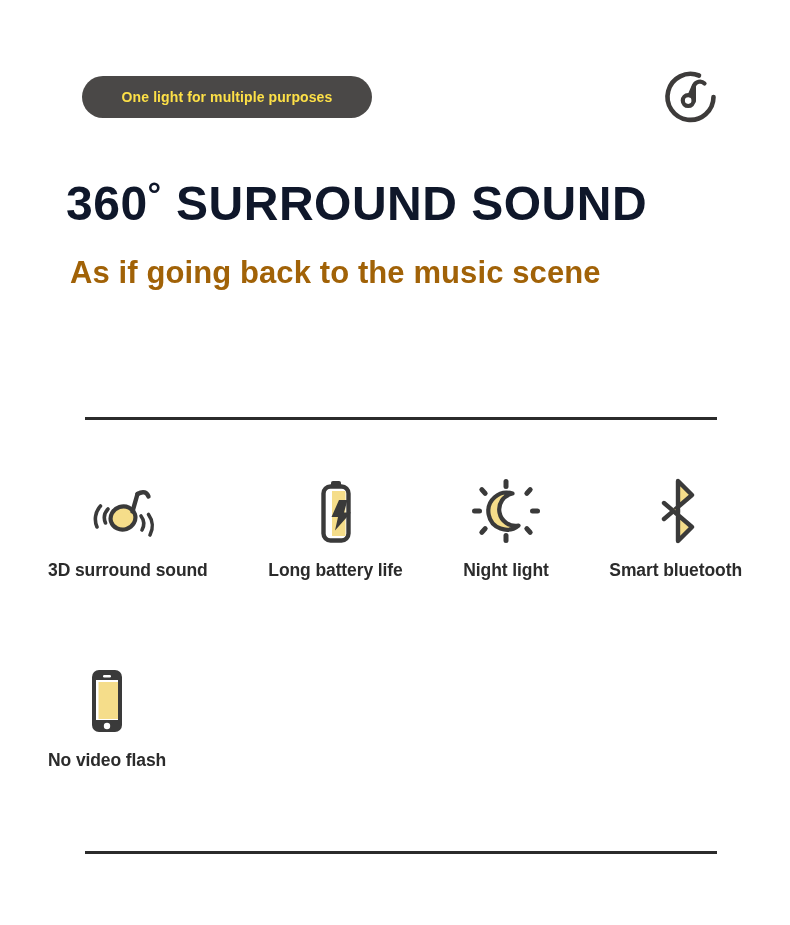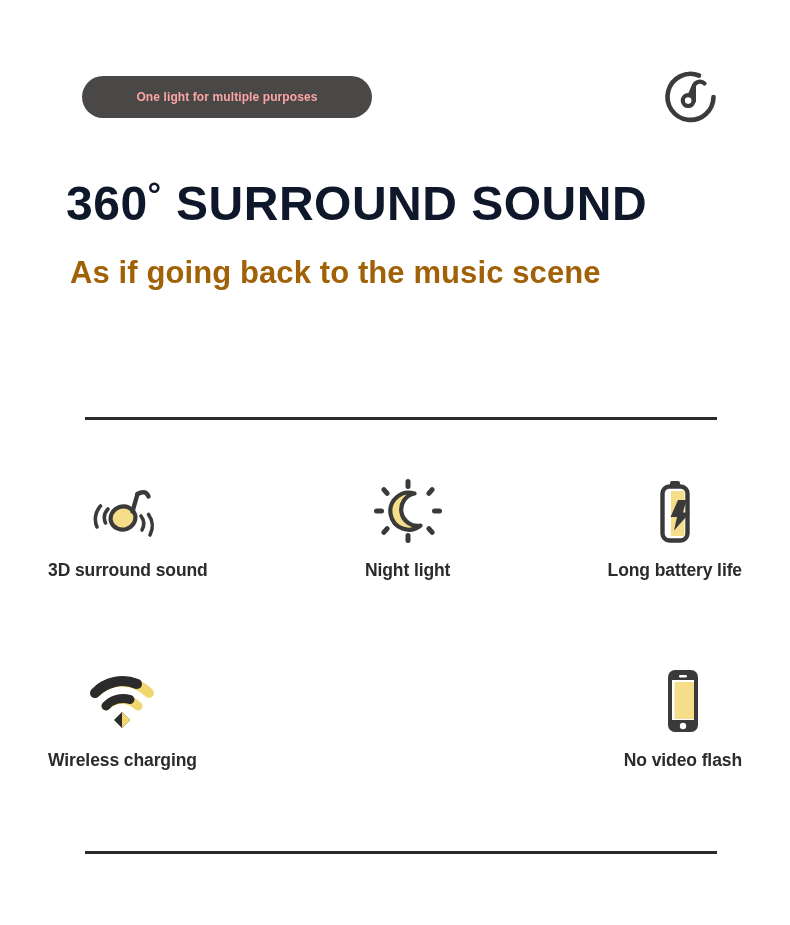--- a/index.html
+++ b/index.html
@@ -24,22 +24,22 @@
     top: 76px;
     width: 290px;
     height: 42px;
     border-radius: 21px;
     background: #4a4847;
     display: flex;
     align-items: center;
     justify-content: center;
   }
   .badge-text {
-    color: #fca5a5;
-    font-size: 12px;
+    color: #fde047;
+    font-size: 14px;
     font-weight: bold;
     letter-spacing: 0.1px;
     white-space: nowrap;
   }
 
   .logo {
     position: absolute;
     left: 655px;
     top: 62px;
     width: 70px;
@@ -152,20 +152,32 @@
         <ellipse cx="38" cy="40" rx="12.5" ry="11.5" fill="#f5dd8a" stroke="#3a3a3a" stroke-width="4.2" transform="rotate(-18 38 40)"></ellipse>
         <path d="M47.5 33.5 L52.5 16" fill="none" stroke="#3a3a3a" stroke-width="4.4" stroke-linecap="round"></path>
         <path d="M52.5 16 c6-3.5 9.5-1.5 11 2.5" fill="none" stroke="#3a3a3a" stroke-width="4.4" stroke-linecap="round"></path>
         <path d="M23 31 a13 13 0 0 0 -2.5 14" fill="none" stroke="#3a3a3a" stroke-width="3.6" stroke-linecap="round"></path>
         <path d="M15.5 28 a19.5 19.5 0 0 0 -3.5 21" fill="none" stroke="#3a3a3a" stroke-width="3.6" stroke-linecap="round"></path>
         <path d="M56 38 a13 13 0 0 1 1 14" fill="none" stroke="#3a3a3a" stroke-width="3.6" stroke-linecap="round"></path>
         <path d="M63.5 36.5 a19.5 19.5 0 0 1 1.5 20.5" fill="none" stroke="#3a3a3a" stroke-width="3.6" stroke-linecap="round"></path>
       </svg>
     </div>
     <div class="feature-label">3D surround sound</div>
+  </div>
+
+  <div class="feature">
+    <div class="feature-icon">
+      <svg width="52" height="66" viewBox="0 0 52 66" aria-hidden="true">
+        <rect x="21" y="3" width="10" height="6" rx="2" fill="#3a3a3a"></rect>
+        <rect x="13.5" y="8.5" width="25" height="54" rx="7" fill="#fff" stroke="#3a3a3a" stroke-width="4.4"></rect>
+        <rect x="22" y="13" width="13.5" height="45" fill="#f5dd8a"></rect>
+        <path d="M29 22 L21.5 39 h6.5 l-3 13.5 L41 34.5 h-7 L37.5 22 z" fill="#3a3a3a"></path>
+      </svg>
+    </div>
+    <div class="feature-label">Long battery life</div>
   </div>
 
   <div class="feature">
     <div class="feature-icon">
       <svg width="70" height="66" viewBox="0 0 70 66" aria-hidden="true">
         <g fill="#3a3a3a">
           <rect x="32.5" y="1" width="5" height="10" rx="2.5"></rect>
           <rect x="32.5" y="55" width="5" height="10" rx="2.5"></rect>
           <rect x="1" y="30.5" width="10" height="5" rx="2.5"></rect>
           <rect x="59" y="30.5" width="10" height="5" rx="2.5"></rect>
@@ -175,49 +187,33 @@
           <rect x="55" y="47.5" width="5" height="10" rx="2.5" transform="rotate(-42 57.5 52.5)"></rect>
         </g>
         <path d="M41.5 15.5 a18.5 18.5 0 1 0 6 32 a15 15 0 1 1 -6 -32 z" fill="#f5dd8a" stroke="#3a3a3a" stroke-width="4.2" stroke-linejoin="round"></path>
       </svg>
     </div>
     <div class="feature-label">Night light</div>
   </div>
 
   <div class="feature">
     <div class="feature-icon">
-      <svg width="52" height="66" viewBox="0 0 52 66" aria-hidden="true">
-        <rect x="21" y="3" width="10" height="6" rx="2" fill="#3a3a3a"></rect>
-        <rect x="13.5" y="8.5" width="25" height="54" rx="7" fill="#fff" stroke="#3a3a3a" stroke-width="4.4"></rect>
-        <rect x="22" y="13" width="13.5" height="45" fill="#f5dd8a"></rect>
-        <path d="M29 22 L21.5 39 h6.5 l-3 13.5 L41 34.5 h-7 L37.5 22 z" fill="#3a3a3a"></path>
-      </svg>
-    </div>
-    <div class="feature-label">Long battery life</div>
-  </div>
-
+      <svg width="56" height="66" viewBox="0 0 56 66" aria-hidden="true">
+        <path d="M30 33 L30 3 L44 17 L16 41" fill="#f5dd8a" stroke="#3a3a3a" stroke-width="4.4" stroke-linejoin="round" stroke-linecap="round"></path>
+        <path d="M30 33 L30 63 L44 49 L16 25" fill="#f5dd8a" stroke="#3a3a3a" stroke-width="4.4" stroke-linejoin="round" stroke-linecap="round"></path>
+      </svg>
+    </div>
+    <div class="feature-label">Smart bluetooth</div>
+  </div>
 
 </div>
 
 <div class="feature-row row-2">
 
 
-  <div class="feature">
-    <div class="feature-icon">
-      <svg width="70" height="60" viewBox="0 0 70 60" aria-hidden="true">
-        <path d="M8 22 a38 38 0 0 1 54 0" fill="none" stroke="#f2d76e" stroke-width="10" stroke-linecap="round"></path>
-        <path d="M8 22 a38 38 0 0 1 42 -9" fill="none" stroke="#2b2b2b" stroke-width="10" stroke-linecap="round"></path>
-        <path d="M19 35 a23 23 0 0 1 32 0" fill="none" stroke="#f2d76e" stroke-width="9" stroke-linecap="round"></path>
-        <path d="M19 35 a23 23 0 0 1 24 -6.5" fill="none" stroke="#2b2b2b" stroke-width="9" stroke-linecap="round"></path>
-        <path d="M35 41 l8 8 l-8 8 l-8 -8 z" fill="#2b2b2b"></path>
-        <path d="M35 41 l8 8 l-8 8 z" fill="#f2d76e"></path>
-      </svg>
-    </div>
-    <div class="feature-label">Wireless charging</div>
-  </div>
 
 
   <div class="feature">
     <div class="feature-icon">
       <svg width="48" height="66" viewBox="0 0 48 66" aria-hidden="true">
         <rect x="9" y="2" width="30" height="62" rx="7" fill="#3a3a3a"></rect>
         <rect x="13" y="12" width="22" height="40" fill="#ffffff"></rect>
         <rect x="15.5" y="14" width="19.5" height="37" fill="#f5dd8a"></rect>
         <rect x="20" y="7" width="8" height="2.4" rx="1.2" fill="#ffffff"></rect>
         <circle cx="24" cy="58" r="3.2" fill="#ffffff"></circle>

